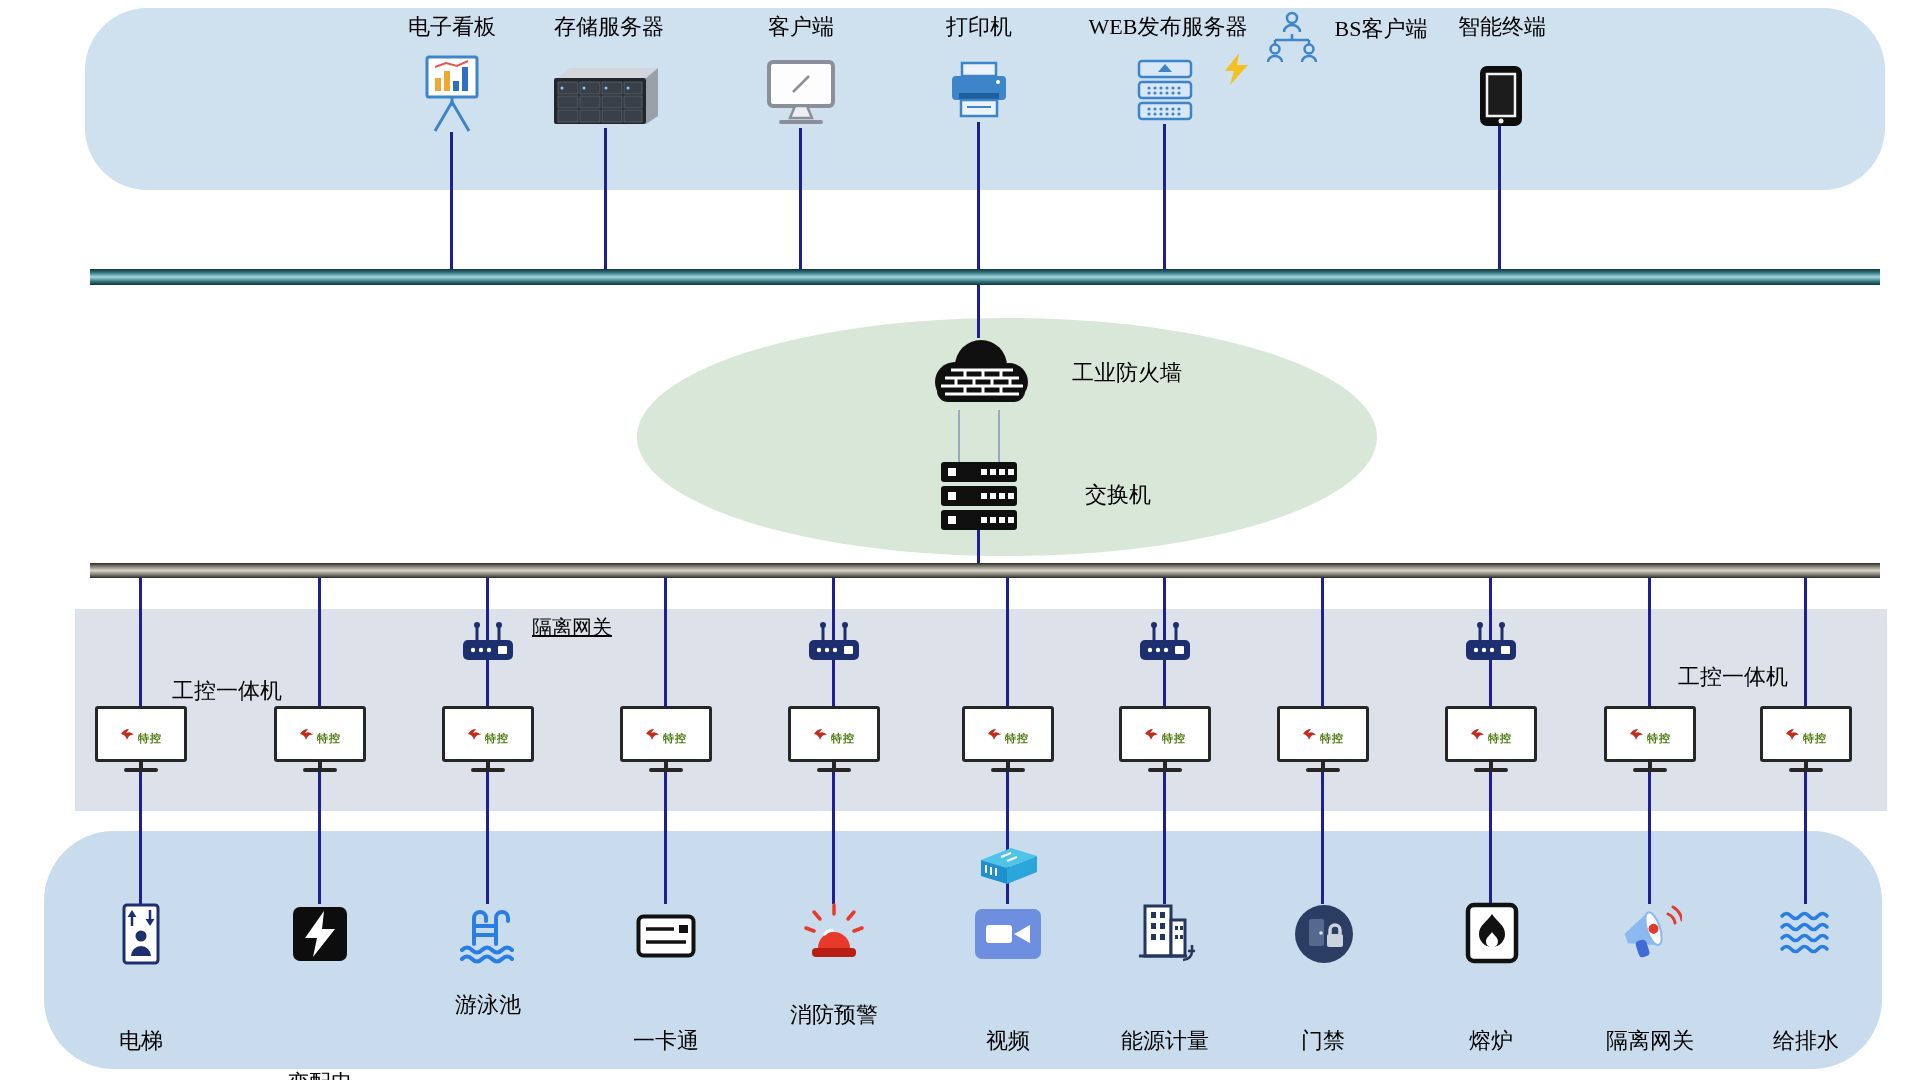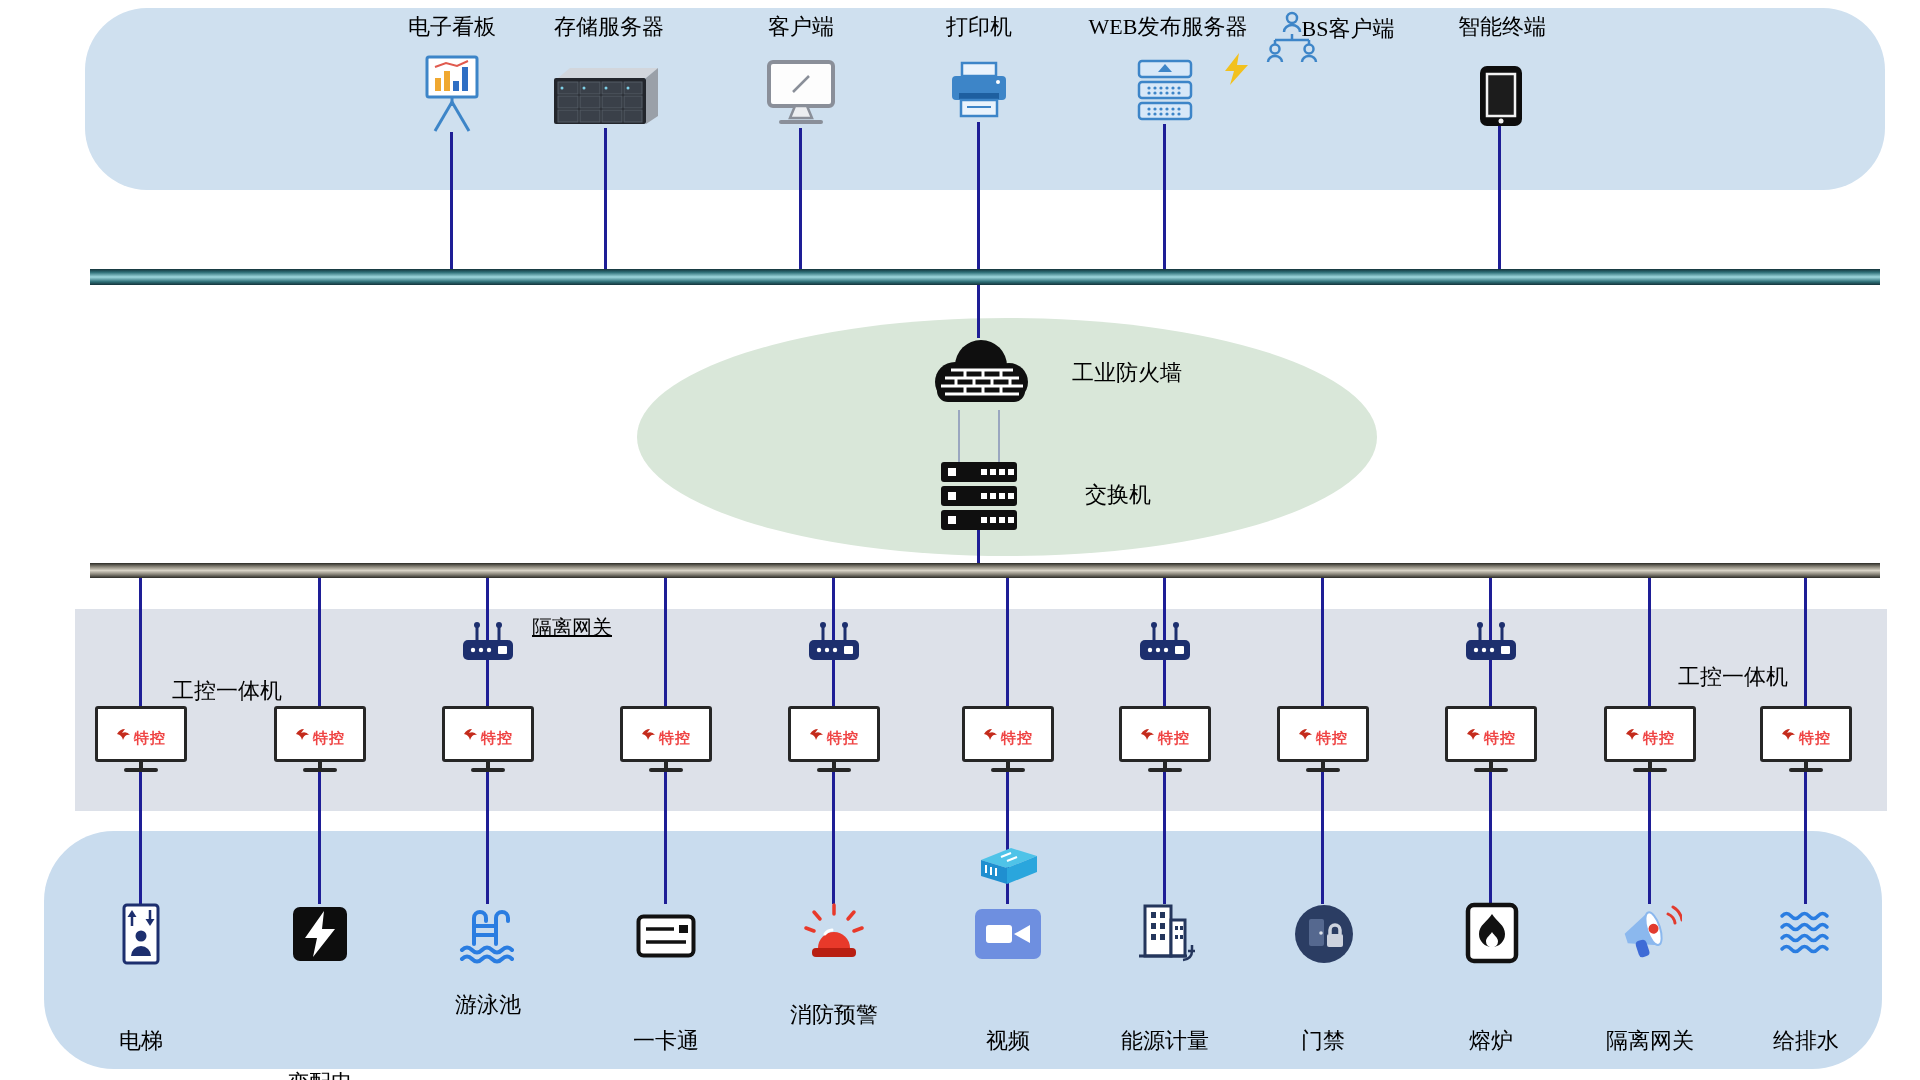--- a/index.html
+++ b/index.html
@@ -26,21 +26,21 @@
   .lbl { position:absolute; transform:translateX(-50%); font-size:22px; color:#000; white-space:nowrap; z-index:3; }
   .lbl-left { transform:none; }
   .lbl-sm { font-size:20px;text-decoration:underline; }
 
   .ipc { position:absolute; width:92px; top:706px; z-index:3; }
   .ipc-screen { height:56px; background:#ffffff; border:3px solid #262626; border-radius:3px;
     display:flex; align-items:center; justify-content:center; gap:3px; }
   .ipc-stand { width:4px; height:6px; background:#262626; margin:0 auto; }
   .ipc-base { width:34px; height:4px; background:#262626; margin:0 auto; border-radius:2px; }
   .tk-mark { line-height:0; display:inline-block; }
-  .tk-text { color:#ef4444; font-size:15px; font-weight:bold;
+  .tk-text { color:#4d7c0f; font-size:11px; font-weight:bold;
     font-family:"Liberation Sans","DejaVu Sans",sans-serif; letter-spacing:1px;margin-top:8px; }
 </style>
 </head>
 <body>
 
 <div class="canvas">
 
   <div class="panel top-panel"></div>
   <div class="ellipse"></div>
   <div class="band"></div>
@@ -71,21 +71,21 @@
   <div class="vline" style="left:1321px;top:578px;height:326px"></div>
   <div class="vline" style="left:1489px;top:578px;height:326px"></div>
   <div class="vline" style="left:1648px;top:578px;height:326px"></div>
   <div class="vline" style="left:1804px;top:578px;height:326px"></div>
 
   <div class="lbl" style="left:452px;top:12px">电子看板</div>
   <div class="lbl" style="left:609px;top:12px">存储服务器</div>
   <div class="lbl" style="left:801px;top:12px">客户端</div>
   <div class="lbl" style="left:979px;top:12px">打印机</div>
   <div class="lbl" style="left:1168px;top:12px">WEB发布服务器</div>
-  <div class="lbl" style="left:1348px;top:14px">BS客户端</div>
+  <div class="lbl" style="left:1381px;top:14px">BS客户端</div>
   <div class="lbl" style="left:1502px;top:12px">智能终端</div>
 
   <div class="icon" style="left:422px;top:54px">
     <svg width="60" height="80" viewBox="0 0 60 80">
       <rect x="5" y="3" width="50" height="40" rx="2" fill="#fff" stroke="#3d85c8" stroke-width="3"></rect>
       <polyline points="13,13 24,9 35,12 46,7" fill="none" stroke="#e05a4e" stroke-width="2"></polyline>
       <rect x="13" y="24" width="6" height="13" fill="#f0a830"></rect>
       <rect x="22" y="17" width="6" height="20" fill="#f0a830"></rect>
       <rect x="31" y="27" width="6" height="10" fill="#2f6fc4"></rect>
       <rect x="40" y="13" width="6" height="24" fill="#2f6fc4"></rect>

